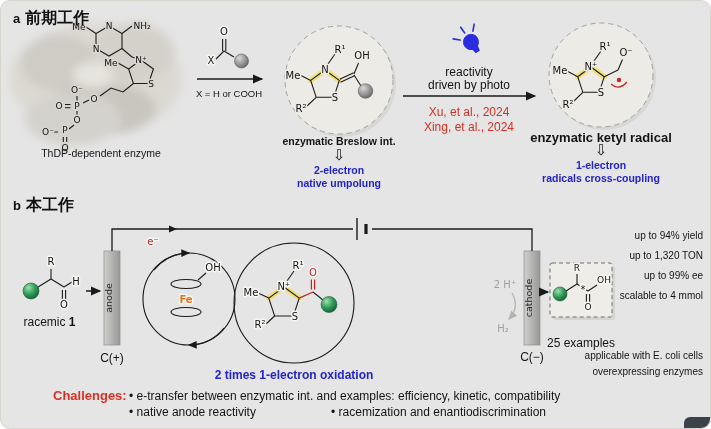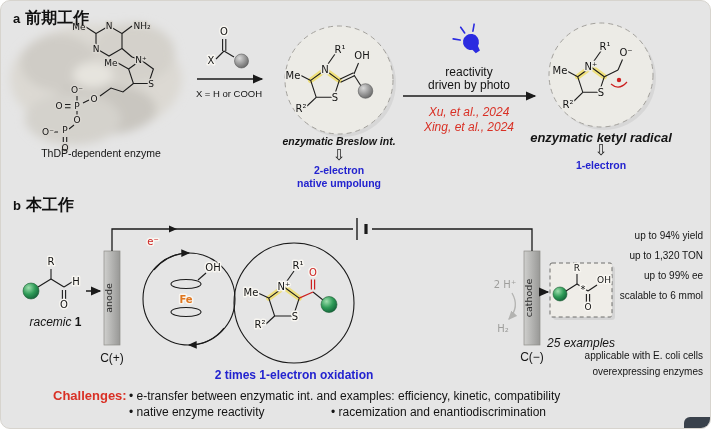--- a/index.html
+++ b/index.html
@@ -2,21 +2,21 @@
 <html><head>
 <meta charset="utf-8">
 <style>
   *{margin:0;padding:0;box-sizing:border-box}
   body{background:#ffffff;font-family:"Liberation Sans",sans-serif}
   .fig{position:relative;width:711px;height:429px;background:#e5e5e5;border:1px solid #d7d4ce;border-radius:10px;overflow:hidden}
   .art{position:absolute;left:0;top:0}
   .txt{position:absolute;color:#141414;font-size:12px;line-height:1.25}
   .center{text-align:center}
   .bold{font-weight:700}
-  .ital{font-style:italic}
+  .ital{}
   .blue{color:#2323cf;font-weight:700}
   .red{color:#d93025}
   .panel-label{position:absolute;color:#101010;font-weight:700}
   .panel-label .tag{font-size:13px;margin-right:5px}
   .panel-label .cjk{font-size:16px}
   .hollow{position:absolute;font-size:15px;color:#222;text-align:center}
   .res{position:absolute;right:7px;text-align:left;font-size:10px;color:#141414}
   svg text{font-family:"DejaVu Sans",sans-serif;font-size:10px;fill:#141414;text-anchor:middle;
            paint-order:stroke;stroke:#f8f6f1;stroke-width:3px;stroke-linejoin:round}
   svg text.on-blob{stroke:#d9d6d0}
@@ -275,41 +275,42 @@
 <div class="txt center blue" style="left:258px;top:176px;width:160px;font-size:10.5px">native umpolung</div>
 
 <div class="txt center" style="left:408px;top:64px;width:120px">reactivity</div>
 <div class="txt center" style="left:408px;top:77px;width:120px">driven by photo</div>
 <div class="txt center red ital" style="left:398px;top:104px;width:140px">Xu, et al., 2024</div>
 <div class="txt center red ital" style="left:398px;top:119px;width:140px">Xing, et al., 2024</div>
 
 <div class="txt center bold ital" style="left:520px;top:129px;width:160px;font-size:13px">enzymatic ketyl radical</div>
 <div class="hollow" style="left:592px;top:140px;width:16px">⇩</div>
 <div class="txt center blue" style="left:520px;top:158px;width:160px;font-size:10.5px">1-electron</div>
+<div class="txt center blue" style="left:520px;top:171px;width:160px;font-size:10.5px">radicals cross-coupling</div>
 
 <div class="panel-label" style="left:12px;top:194px">
   <span class="tag">b</span><span class="cjk">本工作</span>
 </div>
 
-<div class="txt center" style="left:12px;top:314px;width:85px">
+<div class="txt center" style="left:6px;top:314px;width:85px">
   <span class="ital">racemic</span>
   <span class="bold">1</span>
 </div>
 <div class="txt center" style="left:86px;top:350px;width:50px">C(+)</div>
 <div class="txt center" style="left:506px;top:349px;width:50px">C(−)</div>
 <div class="txt center blue" style="left:198px;top:367px;width:190px">2 times 1-electron oxidation</div>
 
 <div class="txt center ital" style="left:500px;top:335px;width:160px">25 examples</div>
 
 <div class="res" style="top:229px">up to 94% yield</div>
 <div class="res" style="top:249px">up to 1,320 TON</div>
 <div class="res" style="top:269px">up to 99% ee</div>
-<div class="res" style="top:289px">scalable to 6 mmol</div>
+<div class="res" style="top:289px">scalable to 4 mmol</div>
 <div class="res" style="top:349px">applicable with E. coli cells</div>
 <div class="res" style="top:365px">overexpressing enzymes</div>
 
 <div class="txt red bold" style="left:52px;top:387px;font-size:13px">Challenges:</div>
 <div class="txt" style="left:128px;top:388px">• e-transfer between enzymatic int. and examples: efficiency, kinetic, compatibility</div>
-<div class="txt" style="left:128px;top:404px">• native enzyme reactivity</div>
+<div class="txt" style="left:128px;top:404px">• native anode reactivity</div>
 <div class="txt" style="left:330px;top:404px">• racemization and enantiodiscrimination</div>
 
 <div class="corner"></div>
 </div>
 
 </body></html>

